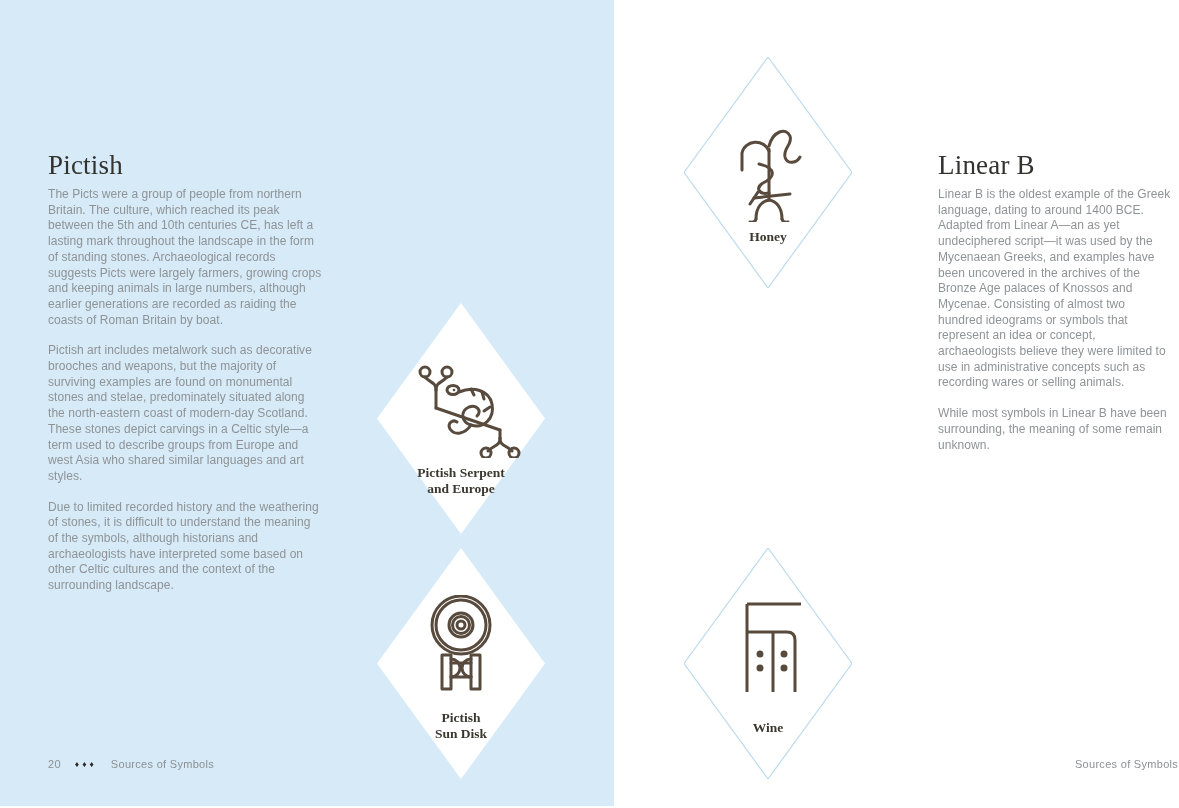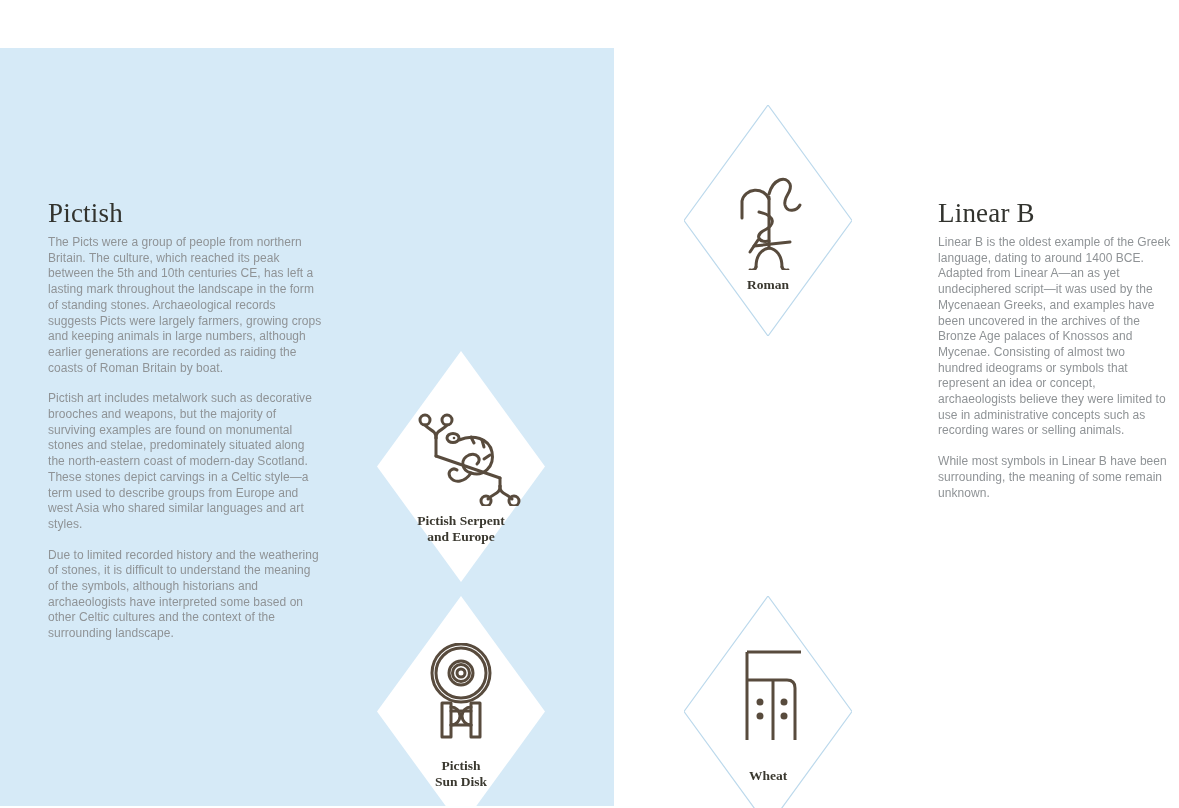--- a/index.html
+++ b/index.html
@@ -1,20 +1,20 @@
 <!DOCTYPE html>
 <html style="--page-left-bg: #d6eaf7; --page-right-bg: #ffffff; --diamond-fill: #ffffff; --diamond-stroke: #bcd9ec; --symbol: #584b3d; --heading: #32332e; --body-text: #8f9396; --label: #3a382f; --footer-text: #8d9094; --footer-ornament: #2e2a26;"><head>
 <meta charset="utf-8">
 <style>
   * { margin:0; padding:0; box-sizing:border-box; }
   html,body { width:1179px; height:808px; }
   body { font-family:"Liberation Sans", sans-serif; position:relative; overflow:hidden; }
 
   .spread { position:absolute; inset:0; }
-  .page { position:absolute; top:0; bottom:2px;margin-top:48px; }
+  .page { position:absolute; top:0; bottom:2px; }
   .page-left  { left:0; width:614px; background:var(--page-left-bg); }
   .page-right { left:614px; width:638px; background:var(--page-right-bg); }
 
   .text-col { position:absolute; }
   .text-col-left  { left:48px; top:150px; width:276px; }
   .text-col-right { left:324px; top:150px; width:234px; } 
 
   h1.section-heading {
     font-family:"Liberation Serif", serif;
     font-weight:500; font-size:27px; line-height:30px;
@@ -147,39 +147,39 @@
         <path d="M11,52 L11,35 A14,13 0 0 1 38,33" stroke-width="5"></path>
         <path d="M38,31 L38,82" stroke-width="5"></path>
         <path d="M38,28 C42,13 55,9 59,18 C62,26 52,30 54,39 C56,47 66,45 69,39" stroke-width="5"></path>
         <path d="M28,46 C45,50 45,59 32,65 C24,70 28,77 38,75" stroke-width="5"></path>
         <path d="M23,80 L59,76" stroke-width="5"></path>
         <path d="M19,86 L27,74" stroke-width="5"></path>
         <path d="M25,101 C25,89 31,83 38,82 C45,83 51,89 51,101" stroke-width="5"></path>
         <path d="M25,101 Q24,105 19,104" stroke-width="5"></path>
         <path d="M51,101 Q52,105 57,104" stroke-width="5"></path>
       </svg>
-      <div class="diamond-label">Roman</div>
+      <div class="diamond-label">Honey</div>
     </div>
 
 
     <div class="diamond-card" style="left:70px; top:548px;">
       <svg class="diamond-bg" viewBox="0 0 168 231" preserveAspectRatio="none">
         <polygon points="84,0 168,115.5 84,231 0,115.5"></polygon>
       </svg>
       <svg class="glyph glyph-linearb" style="left:59px; top:54px;" width="60" height="92" viewBox="0 0 60 92">
         <path d="M4,2 L4,90" stroke-width="4.5"></path>
         <path d="M4,2 L58,2" stroke-width="4.5"></path>
         <path d="M4,30 L44,30 Q52,30 52,38 L52,90" stroke-width="4.5"></path>
         <path d="M30,30 L30,90" stroke-width="4.5"></path>
         <circle class="fill" cx="17" cy="52" r="3.5"></circle>
         <circle class="fill" cx="17" cy="66" r="3.5"></circle>
         <circle class="fill" cx="41" cy="52" r="3.5"></circle>
         <circle class="fill" cx="41" cy="66" r="3.5"></circle>
       </svg>
-      <div class="diamond-label">Wheat</div>
+      <div class="diamond-label">Wine</div>
     </div>
 
     <div class="footer footer-right">
       <span class="section-name">Sources of Symbols</span>
       <span class="ornament">♦♦♦</span>
       <span class="page-num">37</span>
     </div>
   </div>
 
 </div>

